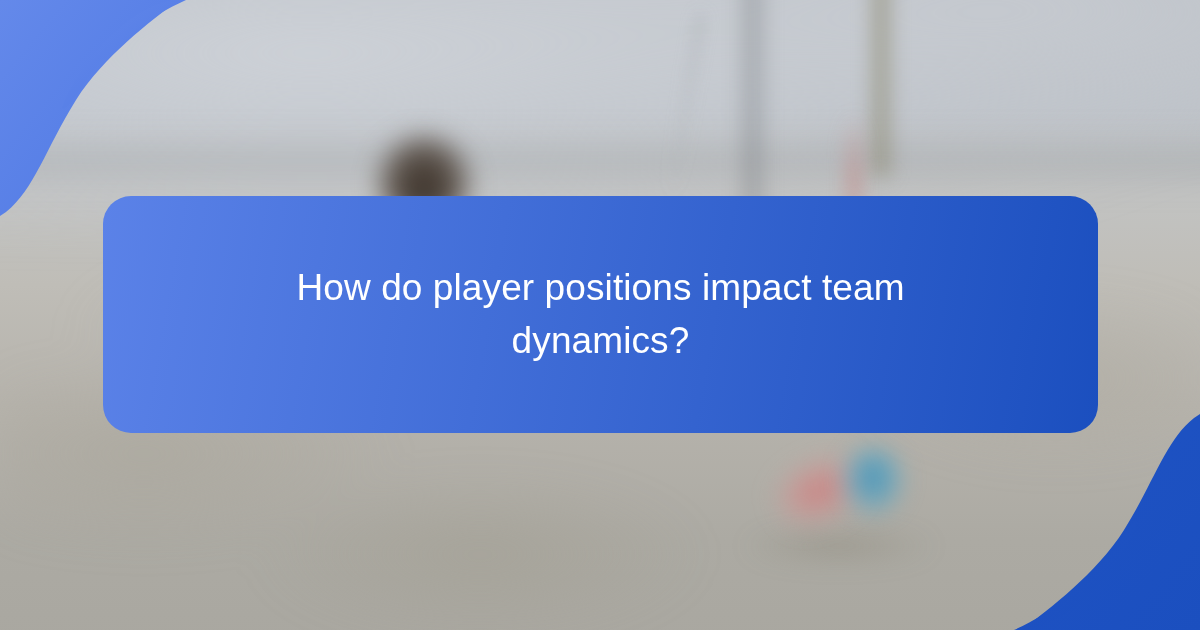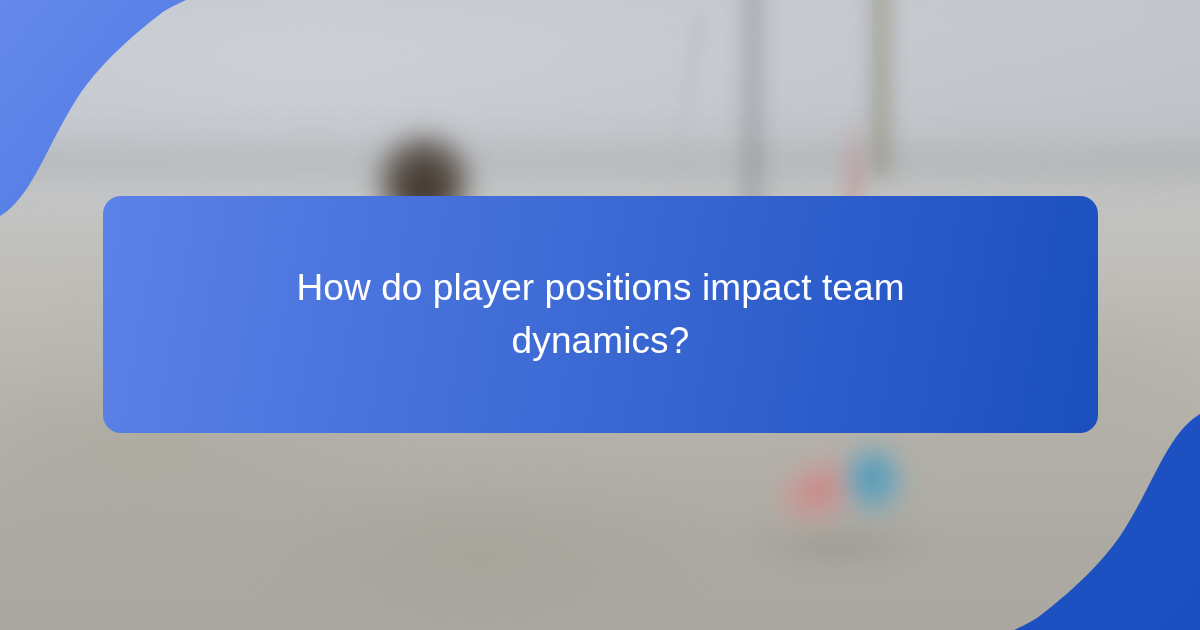--- a/index.html
+++ b/index.html
@@ -236,17 +236,17 @@
     <defs>
       <linearGradient id="gradBR" x1="1" y1="1" x2="0" y2="0">
         <stop offset="0%" stop-color="#1b4fbf"></stop>
         <stop offset="100%" stop-color="#1f53c4"></stop>
       </linearGradient>
     </defs>
     <path d="M360,360 L182,360 C210,338 256,304 284,260 C314,212 326,170 354,148 L360,144 Z" fill="url(#gradBR)"></path>
     <path d="M174,360 C210,344 248,316 272,282 C286,262 294,248 298,252 C288,280 264,316 228,342 C214,352 198,358 188,360 Z" fill="url(#gradBR)"></path>
   </svg>
 
-  <div class="card" id="question-card" style="background: linear-gradient(100deg, rgb(91, 130, 232) 0%, rgb(27, 79, 191) 100%); border-radius: 18px;">
+  <div class="card" id="question-card" style="background: linear-gradient(100deg, rgb(91, 130, 232) 0%, rgb(27, 79, 191) 100%); border-radius: 28px;">
     <div class="card-title" style="color: rgb(255, 255, 255);">How do player positions impact team dynamics?</div>
   </div>
 
 </div>
 
 </body></html>

